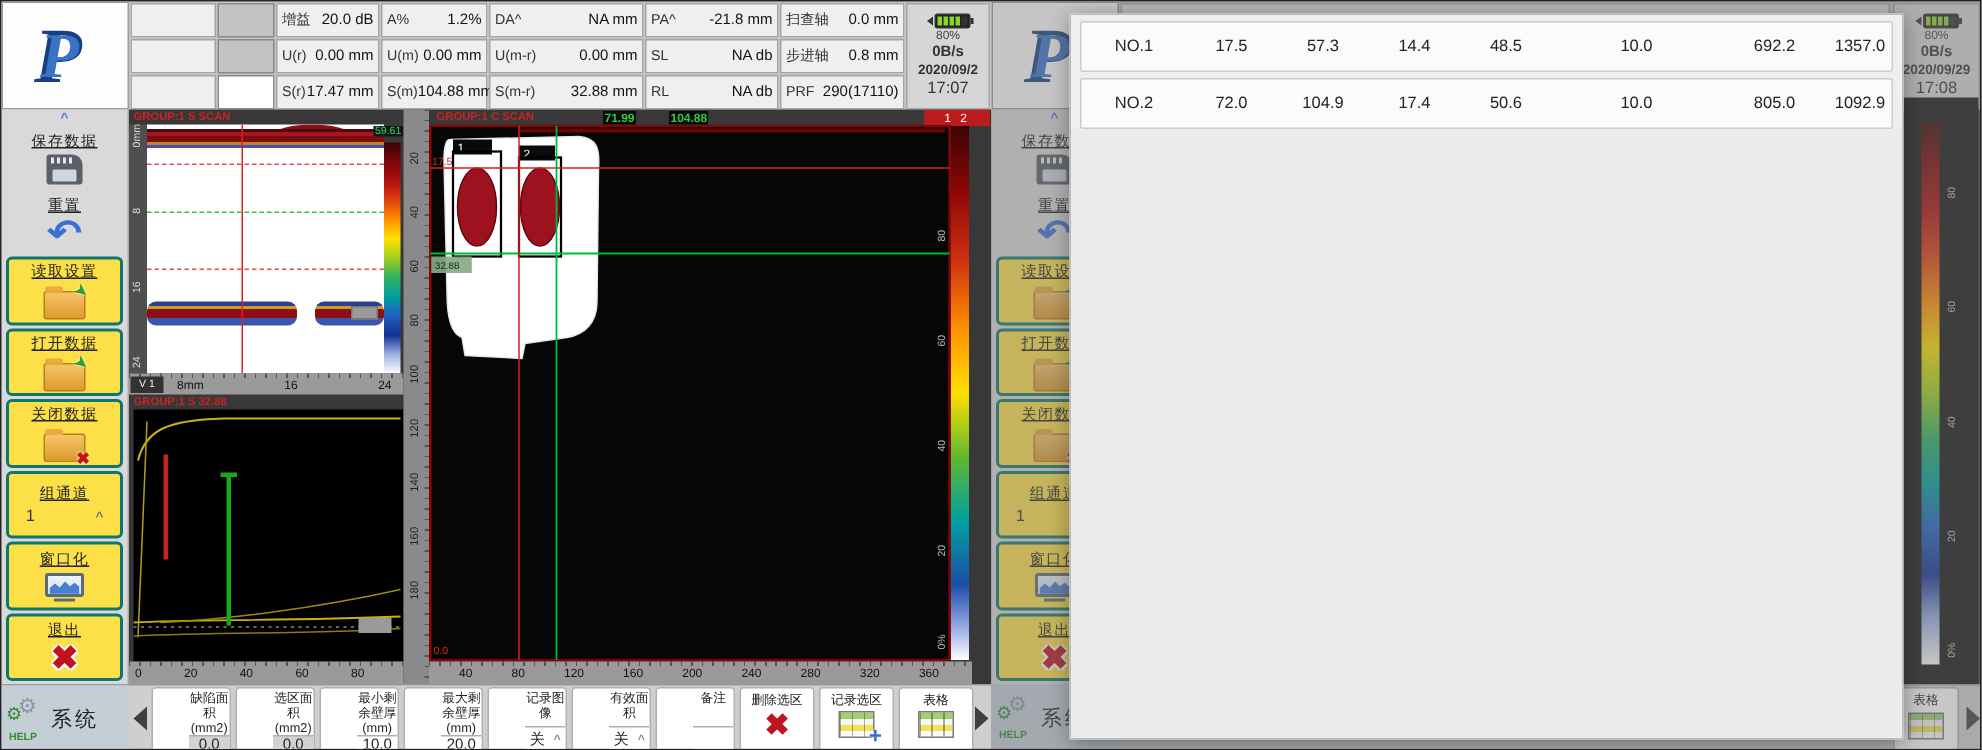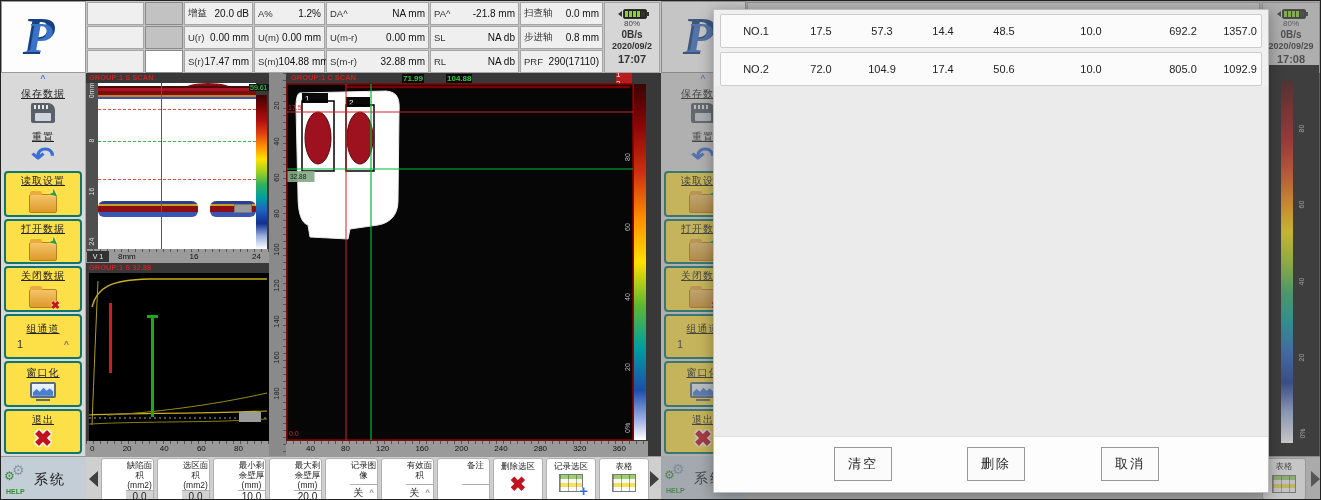--- a/index.html
+++ b/index.html
@@ -25,21 +25,21 @@
   .status-cell { flex:1; margin:1px 1px 0 1px; background:#d6d6d6; border:1px solid #a5a5a5; display:flex; flex-direction:column; align-items:center; justify-content:center; line-height:1.25; }
   .batt-row { display:flex; align-items:center; gap:1px; }
   .batt-tip { width:0; height:0; border-top:3px solid transparent; border-bottom:3px solid transparent; border-right:4px solid #333; }
   .batt { width:24px; height:10px; border:1px solid #333; background:#222; border-radius:2px; display:flex; gap:1px; padding:1px; position:relative; }
   .batt i { flex:1; background:#8bd42a; }
   .batt i.off { background:#333; }
   .batt:after { content:""; position:absolute; right:-3px; top:2px; width:2px; height:4px; background:#333; }
   .st-pct { font-size:8px; color:#444; }
   .st-rate { font-size:10px; font-weight:bold; color:#333; }
   .st-date { font-size:9px; font-weight:bold; color:#333; white-space:nowrap; }
-  .st-time { font-size:11px; font-weight:bold; color:#333; }
+  .st-time { font-size:11px; font-weight:normal; color:#333; }
 
   
   .sidebar { position:absolute; left:0; top:72px; width:85px; height:383px; background:#d9d9d9; border-right:1px solid #a8a8a8; display:flex; flex-direction:column; padding:1px 3px; }
   .collapse { text-align:center; color:#4a7fd0; font-weight:bold; font-size:9px; height:9px; line-height:8px; flex:none; }
   .sbitem { flex:1; margin:1px 0; display:flex; flex-direction:column; align-items:center; justify-content:center; font-size:11px; color:#222; gap:2px; }
   .sbitem.card { background:#fde047; border:2px solid #0f766e; border-radius:4px; }
   .sb-label { font-size:10px; color:#222; letter-spacing:1px;text-decoration:underline; }
   .grp-row { display:flex; width:70%; justify-content:space-between; align-items:center; font-size:11px; color:#333; }
   .grp-caret { color:#777; font-size:9px; font-weight:bold; }
 
@@ -85,21 +85,21 @@
   .haxis .tick { font-size:8px; color:#111; }
   .vpa-box { position:absolute; left:1px; top:2px; width:22px; height:11px; background:#333; color:#eee; font-size:7px; display:flex; align-items:center; justify-content:center; }
   .v2-plot { position:absolute; left:3px; top:200px; width:180px; height:168px; background:#000; }
   .v2-zero { position:absolute; left:3px; top:198px; font-size:7px; color:#dd2222; font-weight:bold; }
   .midaxis { position:absolute; left:183px; top:0; width:17px; height:383px; background:#8a8a8a;
      background-image:repeating-linear-gradient(180deg,#555 0 1px,transparent 1px 7px); background-size:3px 100%; background-position:right; background-repeat:no-repeat; }
   .midaxis .col { position:absolute; top:28px; bottom:58px; left:0; right:3px; display:flex; flex-direction:column; justify-content:space-between; align-items:center; }
   .midaxis .tick { transform:rotate(-90deg); font-size:7.5px; color:#222; white-space:nowrap; }
   .v3 { position:absolute; left:200px; top:0; width:375px; height:383px; }
   .v3 .green-val { position:absolute; top:1px; font-size:8px; color:#2ecc40; font-weight:bold; background:#0a0a0a; padding:0 1px; }
-  .v3-pair { position:absolute; left:330px; top:0; width:16px; height:11px; background:#b91c1c; color:#fff; font-size:8px; display:flex; align-items:center; justify-content:center; letter-spacing:2px; }
+  .v3-pair { position:absolute; left:330px; top:0; width:44px; height:11px; background:#b91c1c; color:#fff; font-size:8px; display:flex; align-items:center; justify-content:center; letter-spacing:2px; }
 
   
   .btoolbar { position:absolute; left:0; top:455px; width:660px; height:45px; background:#cfcfcf; border-top:1px solid #999; }
   .sys { position:absolute; left:0; top:0; width:85px; height:45px; background:#c3ced6; display:flex; align-items:center; gap:4px; padding-left:3px; }
   .sys-label { font-size:14px; color:#222; letter-spacing:2px; }
   .icon-gears { position:relative; width:26px; height:30px; flex:none; }
   .icon-gears .g1 { position:absolute; left:8px; top:-3px; font-size:14px; color:#8a98a8; }
   .icon-gears .g2 { position:absolute; left:0px; top:4px; font-size:12px; color:#3a8a3a; }
   .icon-gears .hl { position:absolute; left:2px; bottom:0px; font-size:7px; font-weight:bold; color:#2f8f2f; }
   .chev { position:absolute; top:14px; width:0; height:0; border-top:8px solid transparent; border-bottom:8px solid transparent; }
@@ -628,20 +628,15 @@
             <span>72.0</span>
             <span>104.9</span>
             <span>17.4</span>
             <span>50.6</span>
             <span>10.0</span>
             <span>805.0</span>
             <span>1092.9</span>
           </div>
         </div>
       <div class="dlg-body"></div>
-      <div class="dlg-footer">
-        <button class="dlg-btn" style="left:120px;">清空</button>
-        <button class="dlg-btn" style="left:253px;">删除</button>
-        <button class="dlg-btn" style="left:387px;">取消</button>
-      </div>
     </div>
   </section>
 </div>
 
 </body></html>

